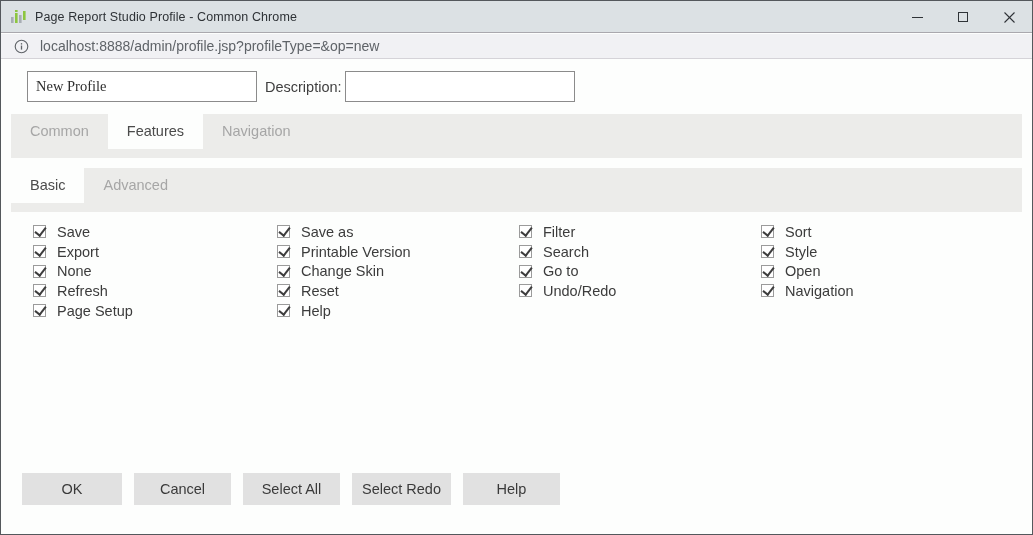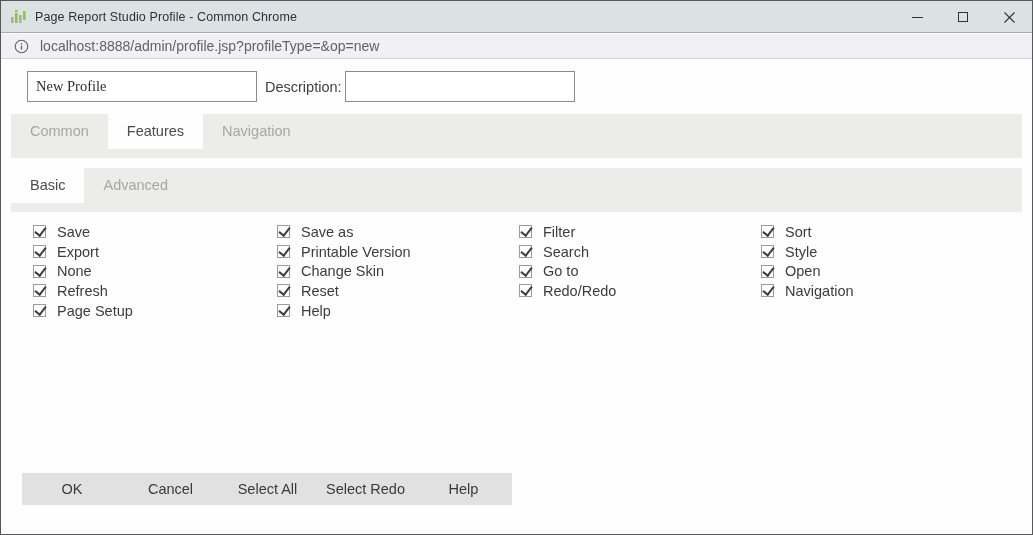--- a/index.html
+++ b/index.html
@@ -85,21 +85,21 @@
     margin: 0 11px 0 0; position: relative; cursor: pointer; flex: 0 0 auto;
   }
   .chk input:checked::after {
     content: ""; position: absolute; left: 3px; top: -1px;
     width: 5px; height: 9px;
     border-right: 2px solid #3d3d3d; border-bottom: 2px solid #3d3d3d;
     transform: rotate(38deg);
   }
   .chk span { font-size: 14.5px; color: #3c3c3c; white-space: nowrap; }
   
-  .btn-row { position: absolute; top: 413px; left: 21px; display: flex; gap: 0; }
+  .btn-row { position: absolute; top: 413px; left: 21px; display: flex; gap: 12px; }
   .btn {
     height: 32px; min-width: 97px; padding: 0 10px;
     background: #e1e1e1; border: none; cursor: pointer;
     font-family: "Liberation Sans", sans-serif;
     font-size: 14.5px; color: #3a3a3a;
   }
   .btn-ok { min-width: 100px; }
 </style>
 </head>
 <body>
@@ -217,21 +217,21 @@
       <label class="chk">
         <input type="checkbox" checked="true" style="">
         <span>Search</span>
       </label>
       <label class="chk">
         <input type="checkbox" checked="true" style="">
         <span>Go to</span>
       </label>
       <label class="chk">
         <input type="checkbox" checked="true" style="">
-        <span>Redo/Redo</span>
+        <span>Undo/Redo</span>
       </label>
     </div>
 
     <div class="chk-col col-4">
       <label class="chk">
         <input type="checkbox" checked="true" style="">
         <span>Sort</span>
       </label>
       <label class="chk">
         <input type="checkbox" checked="true" style="">

